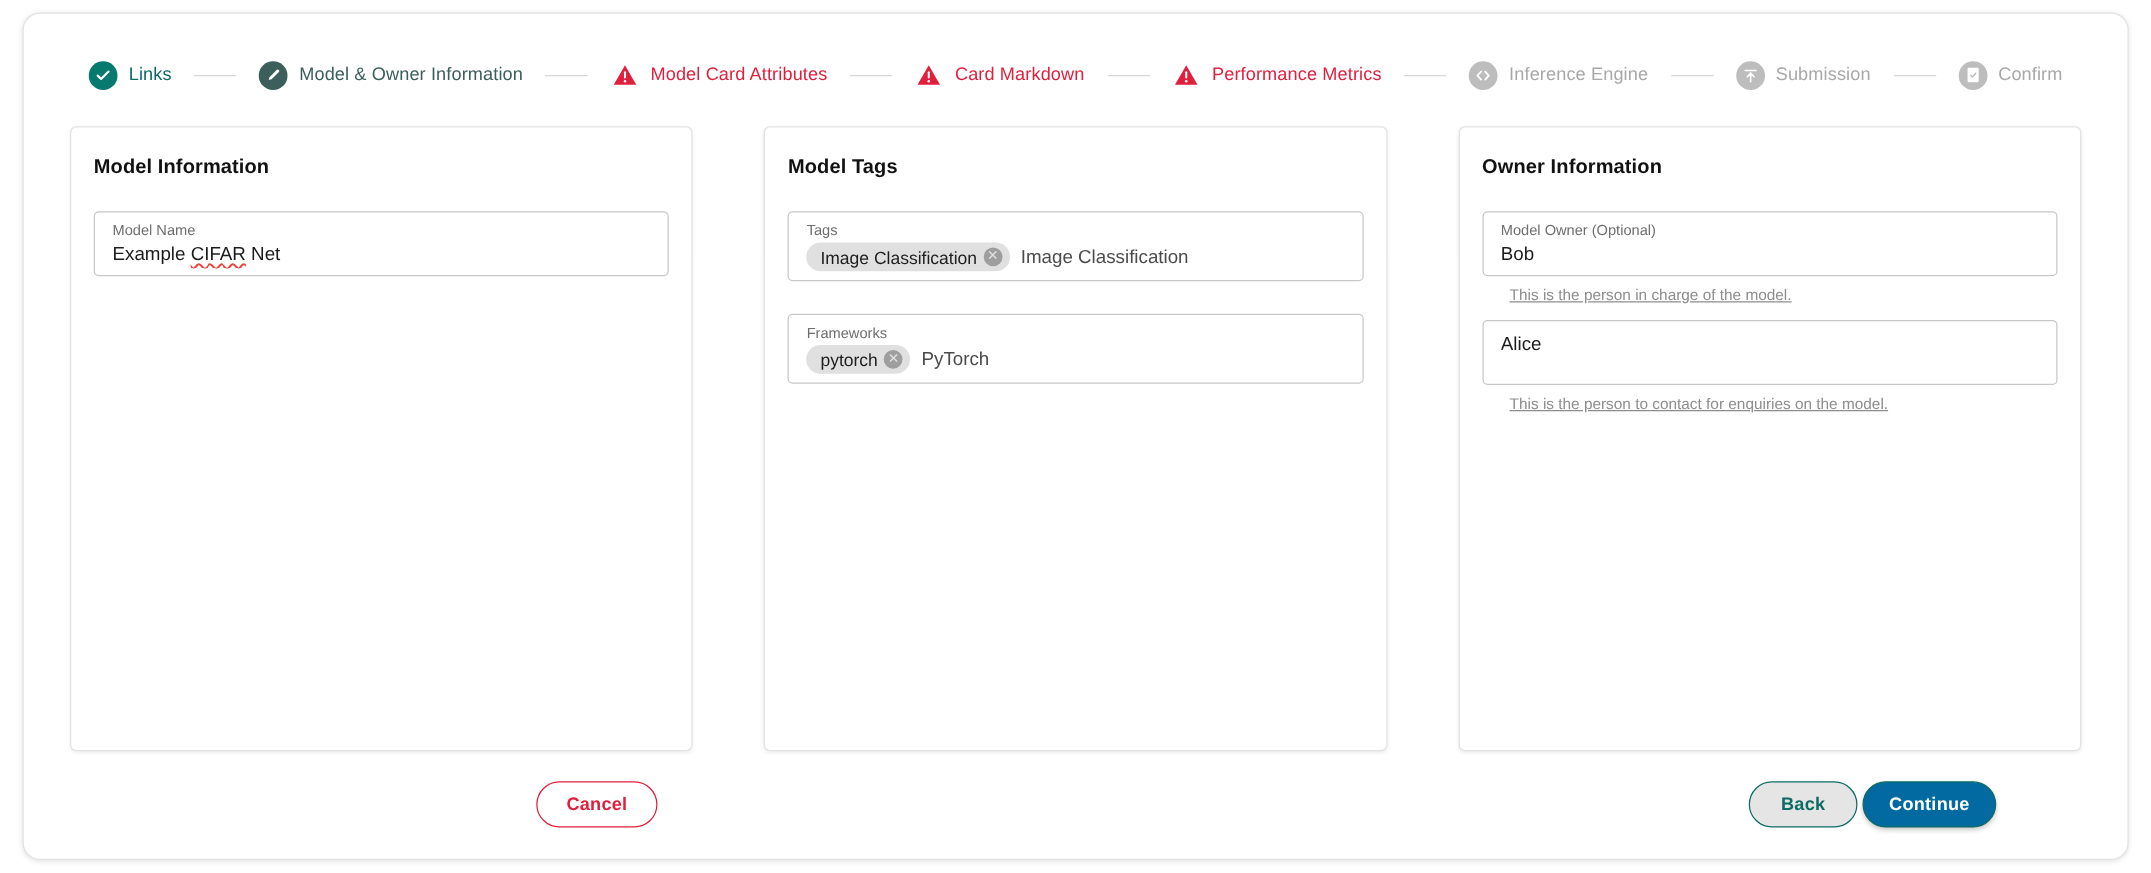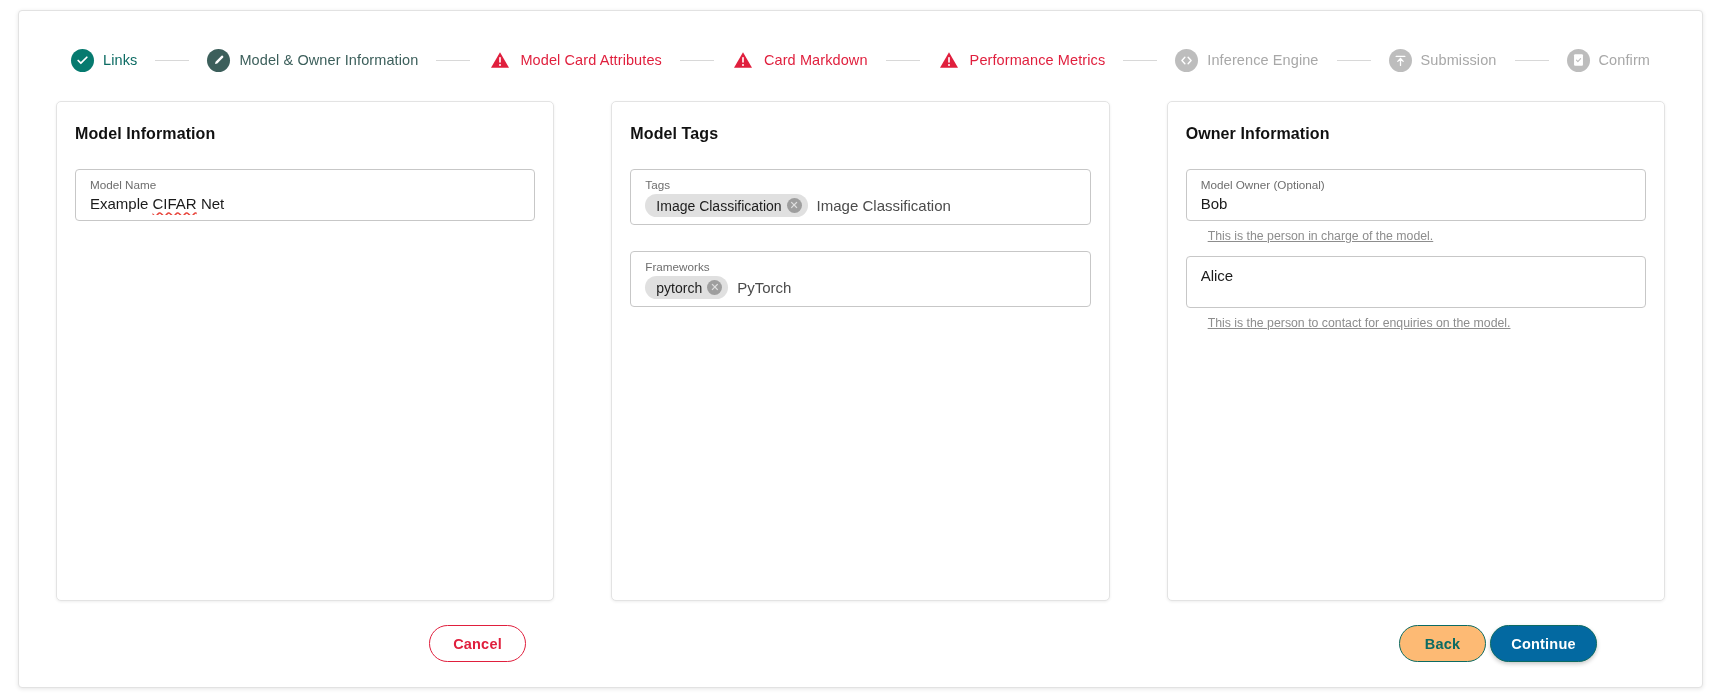--- a/index.html
+++ b/index.html
@@ -9,21 +9,21 @@
     background: #ffffff;
     font-family: "Liberation Sans", sans-serif;
     -webkit-font-smoothing: antialiased;
   }
   .app-frame {
     position: absolute;
     left: 18px; top: 10px;
     width: 1685px; height: 678px;
     background: #ffffff;
     border: 1px solid #e2e2e2;
-    border-radius: 4px;
+    border-radius: 14px;
     box-shadow: 0 1px 4px rgba(0,0,0,0.10);
     overflow: hidden;
   }
 
   
   .stepper {
     display: flex;
     align-items: center;
     padding: 24px 52px 0 52px;
     height: 74px;
@@ -200,21 +200,21 @@
     border: 1.6px solid #e01f3d;
     color: #e01f3d;
     background: #ffffff;
   }
   .btn-back {
     position: absolute;
     right: 216px; top: 24px;
     width: 87px;
     border: 1.6px solid #0c6b63;
     color: #0c6b63;
-    background: #fdba74;
+    background: #e5e5e5;
   }
   .btn-continue {
     position: absolute;
     right: 105px; top: 24px;
     width: 107px;
     background: #0369a1;
     border: 1.6px solid #0c6b63;
     color: #ffffff;
     box-shadow: 0 2px 4px rgba(0,0,0,0.22);
   }

